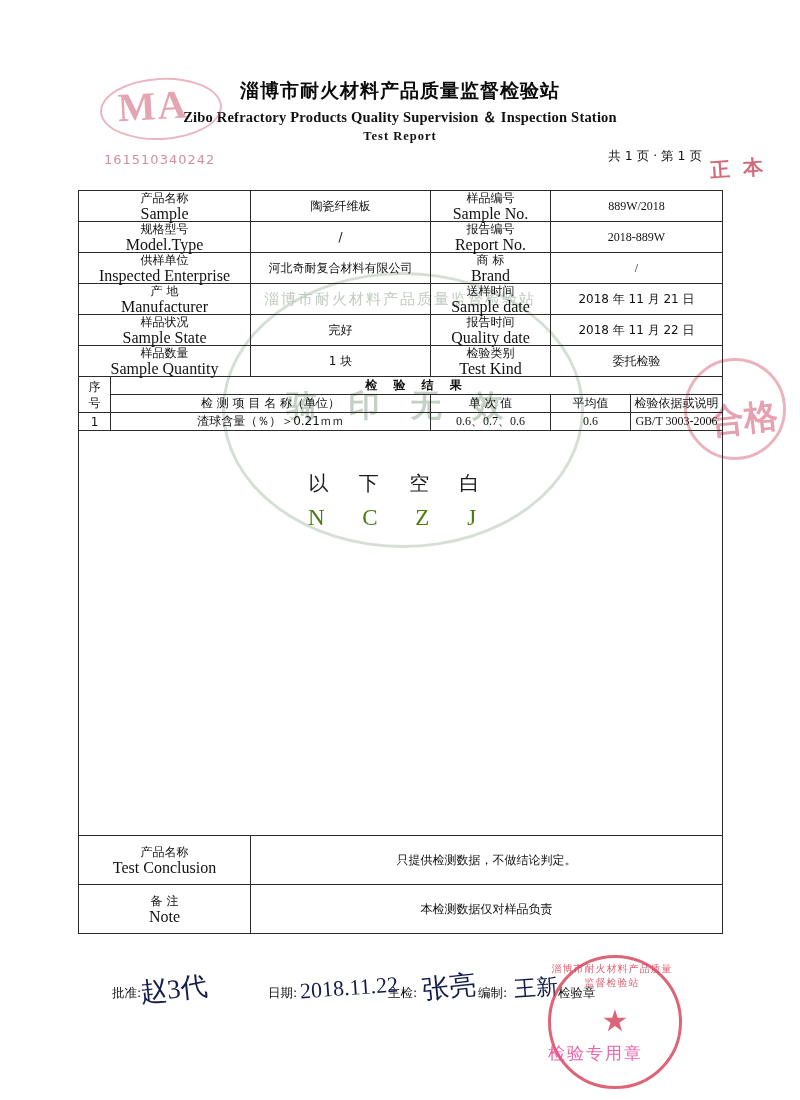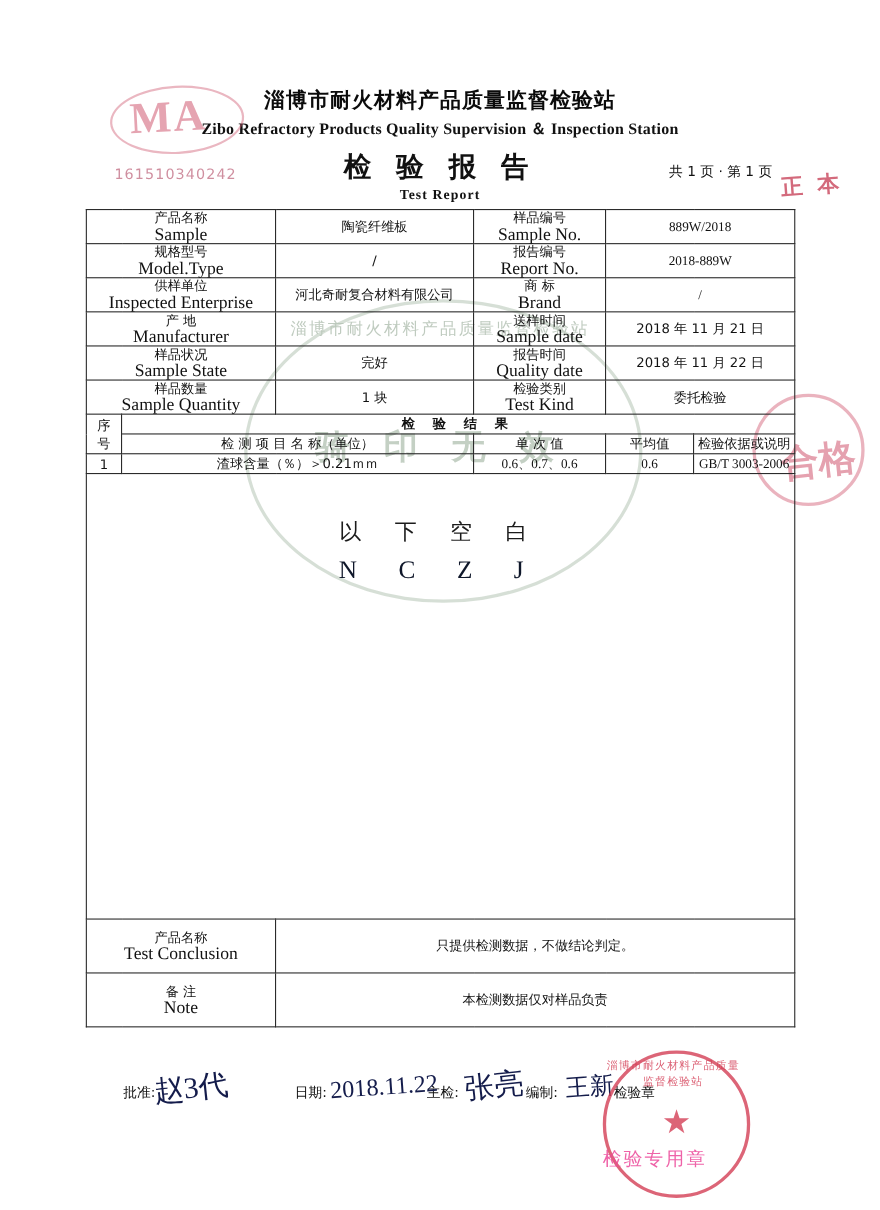--- a/index.html
+++ b/index.html
@@ -195,21 +195,21 @@
     color: #c4d0c4;
   }
   .wm-nczj {
     left: 252px;
     top: 505px;
     width: 296px;
     text-align: center;
     font-family: "Liberation Serif", serif;
     font-size: 23px;
     letter-spacing: 16px;
-    color: #0f172a;
+    color: #4d7c0f;
   }
 
   
   table.report {
     position: absolute;
     left: 78px;
     top: 190px;
     width: 644px;
     border-collapse: collapse;
     table-layout: fixed;
@@ -329,21 +329,20 @@
   .nowrap { white-space: nowrap; }
 </style>
 </head>
 <body>
 
 <div class="page">
 
   <div class="header">
     <div class="title-cn">淄博市耐火材料产品质量监督检验站</div>
     <div class="title-en">Zibo Refractory Products Quality Supervision ＆ Inspection Station</div>
-    <div class="report-cn">检 验 报 告</div>
     <div class="report-en">Test    Report</div>
   </div>
   <div class="pageinfo">共 1 页 · 第 1 页</div>
 
   <div class="stamp ma-stamp">
     <div class="oval"></div>
     <div class="txt">MA</div>
   </div>
   <div class="stamp cma-code">161510340242</div>
   <div class="stamp zhengben">正 本</div>

